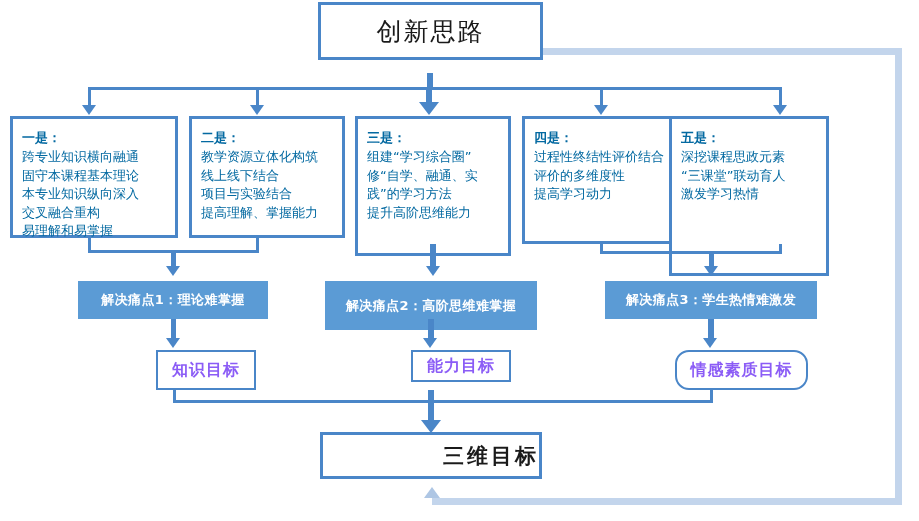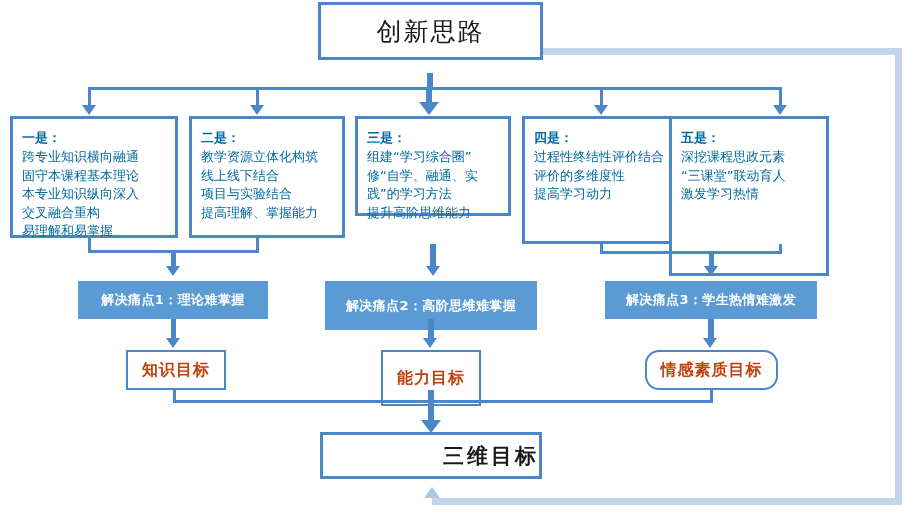--- a/index.html
+++ b/index.html
@@ -63,22 +63,23 @@
     font-weight: bold;
     letter-spacing: 0.4px;
   }
 
   .goal-box {
     display: flex;
     align-items: center;
     justify-content: center;
     font-size: 16px;
     font-weight: bold;
-    color: #c2410c;
+    color: #8b5cf6;
     letter-spacing: 1px;
+    margin-left: 30px;
   }
 
   .final-box {
     display: flex;
     align-items: center;
     justify-content: center;
     font-size: 21px;
     font-weight: bold;
     color: #1a1a1a;
     letter-spacing: 3px;
@@ -154,21 +155,21 @@
   </div>
 
   <div class="box thick item-box" style="left:189px; top:116px; width:156px; height:122px;">
     <span class="hd">二是：</span>
     <span class="ln">教学资源立体化构筑</span>
     <span class="ln">线上线下结合</span>
     <span class="ln">项目与实验结合</span>
     <span class="ln">提高理解、掌握能力</span>
   </div>
 
-  <div class="box thick item-box" style="left:355px; top:116px; width:156px; height:100px;">
+  <div class="box thick item-box" style="left:355px; top:116px; width:156px; height:140px;">
     <span class="hd">三是：</span>
     <span class="ln">组建“学习综合圈”</span>
     <span class="ln">修“自学、融通、实</span>
     <span class="ln">践”的学习方法</span>
     <span class="ln">提升高阶思维能力</span>
   </div>
 
   <div class="box thick item-box" style="left:522px; top:116px; width:160px; height:128px;">
     <span class="hd">四是：</span>
     <span class="ln">过程性终结性评价结合</span>
@@ -213,21 +214,21 @@
 
   <div class="conn" style="left:428px; top:319px; width:6px; height:22px;"></div>
   <div class="arrow-down" style="left:423px; top:338px;"></div>
 
   <div class="conn" style="left:708px; top:319px; width:6px; height:22px;"></div>
   <div class="arrow-down" style="left:703px; top:338px;"></div>
 
   <div class="box goal-box" style="left:126px; top:350px; width:100px; height:40px;">
     <span>知识目标</span>
   </div>
-  <div class="box goal-box" style="left:381px; top:350px; width:100px; height:56px;">
+  <div class="box goal-box" style="left:381px; top:350px; width:100px; height:32px;">
     <span>能力目标</span>
   </div>
   <div class="box goal-box" style="left:645px; top:350px; width:133px; height:40px;border-radius:14px;">
     <span>情感素质目标</span>
   </div>
 
   <div class="conn" style="left:173px; top:390px; width:3px; height:12px;"></div>
   <div class="conn" style="left:710px; top:390px; width:3px; height:12px;"></div>
   <div class="conn" style="left:173px; top:400px; width:540px; height:3px;"></div>
   <div class="conn" style="left:428px; top:390px; width:6px; height:35px;"></div>

